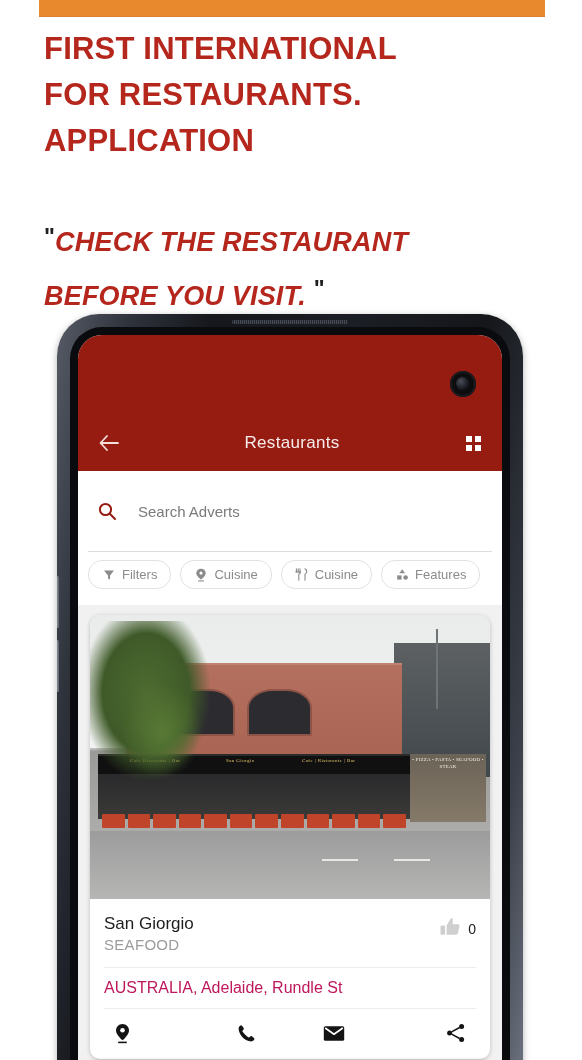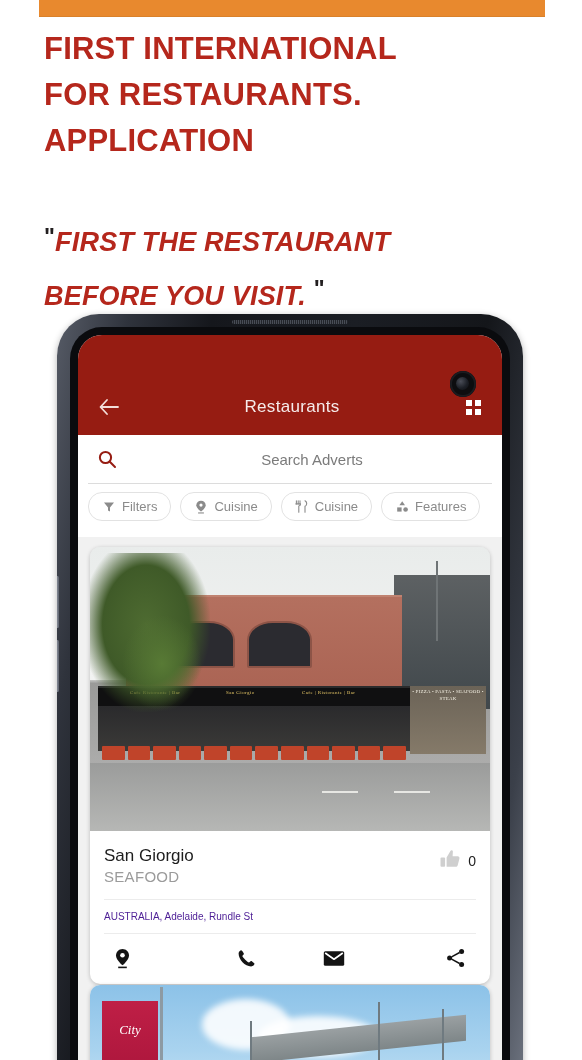--- a/index.html
+++ b/index.html
@@ -111,21 +111,21 @@
     width: 424px;
     height: 739px;
     border-radius: 24px 24px 0 0;
     background: #f1f1f1;
     overflow: hidden;
   }
 
   
   .appbar {
     position: relative;
-    height: 100px;
+    height: 136px;
     background: #961c12;
   }
   .camera-hole {
     position: absolute;
     right: 26px;
     top: 36px;
     width: 26px;
     height: 26px;
     border-radius: 50%;
     background: #0d0d0f;
@@ -187,22 +187,21 @@
 
   
   .search-wrap {
     background: #ffffff;
     padding: 0 0 6px 0;
   }
   .search-row {
     display: flex;
     align-items: center;
     height: 48px;
-    padding: 0 16px;
-    text-align: center;
+    padding: 16px 16px;
   }
   .search-icon { flex: 0 0 auto; width: 26px; height: 26px; display:flex; align-items:center; justify-content:center;}
   .search-input {
     flex: 1 1 auto;
     margin-left: 18px;
     font-size: 15px;
     color: #7b7b7b;
   }
   .search-divider {
     height: 1px;
@@ -305,21 +304,21 @@
     display: flex;
     align-items: flex-start;
     padding: 14px 14px 12px 14px;
   }
   .title-col { flex: 1 1 auto; }
   .rest-name { font-size: 17px; color: #1d1d1d; line-height: 22px; }
   .rest-cuisine { font-size: 15px; color: #9b9b9b; line-height: 20px; letter-spacing: 0.3px; }
   .like-col { display: flex; align-items: center; gap: 7px; padding-top: 4px; }
   .like-count { font-size: 14px; color: #1d1d1d; }
   .row-divider { height: 1px; background: #ececec; margin: 0 14px; }
-  .address-row { padding: 11px 14px 11px 14px; font-size: 10px; color: #4c1d95; }
+  .address-row { padding: 11px 14px 11px 14px; font-size: 16px; color: #be185d; }
   .actions-row {
     display: flex;
     align-items: center;
     padding: 10px 14px 12px 14px;
   }
   .action { flex: 1 1 0; display: flex; align-items: center; justify-content: center; height: 28px; }
   .action:first-child { justify-content: flex-start; padding-left: 10px; }
   .action:last-child { justify-content: flex-end; padding-right: 10px; }
 
   
@@ -356,21 +355,21 @@
 <div class="orange-bar"></div>
 
 <div class="headline">
   <div>FIRST INTERNATIONAL</div>
   <div>FOR RESTAURANTS.</div>
   <div>APPLICATION</div>
 </div>
 
 <div class="quote-block">
   <div>
-    <span class="quote-mark">"</span><span>FIRST THE RESTAURANT</span>
+    <span class="quote-mark">"</span><span>CHECK THE RESTAURANT</span>
   </div>
   <div>
     <span>BEFORE YOU VISIT.</span> <span class="quote-mark close">"</span>
   </div>
 </div>
 
 <div class="phone">
   <div class="earpiece"></div>
   <div class="btn-volume v1"></div>
   <div class="btn-volume v2"></div>

